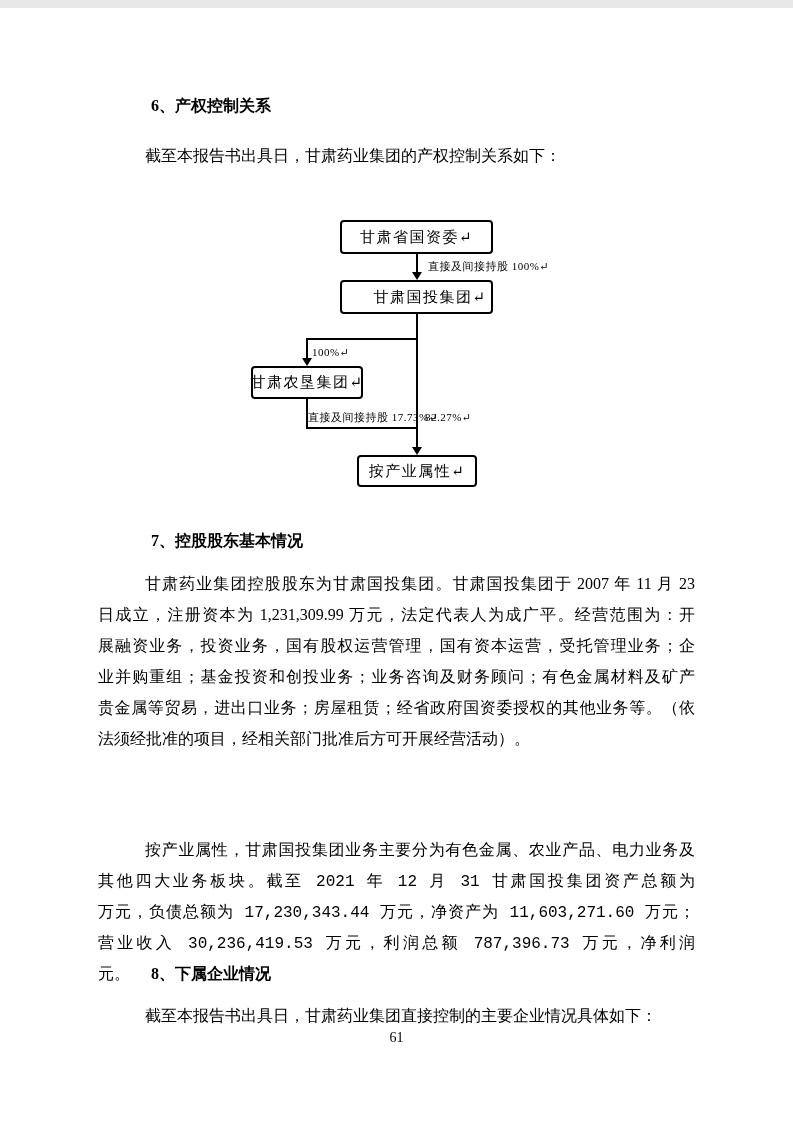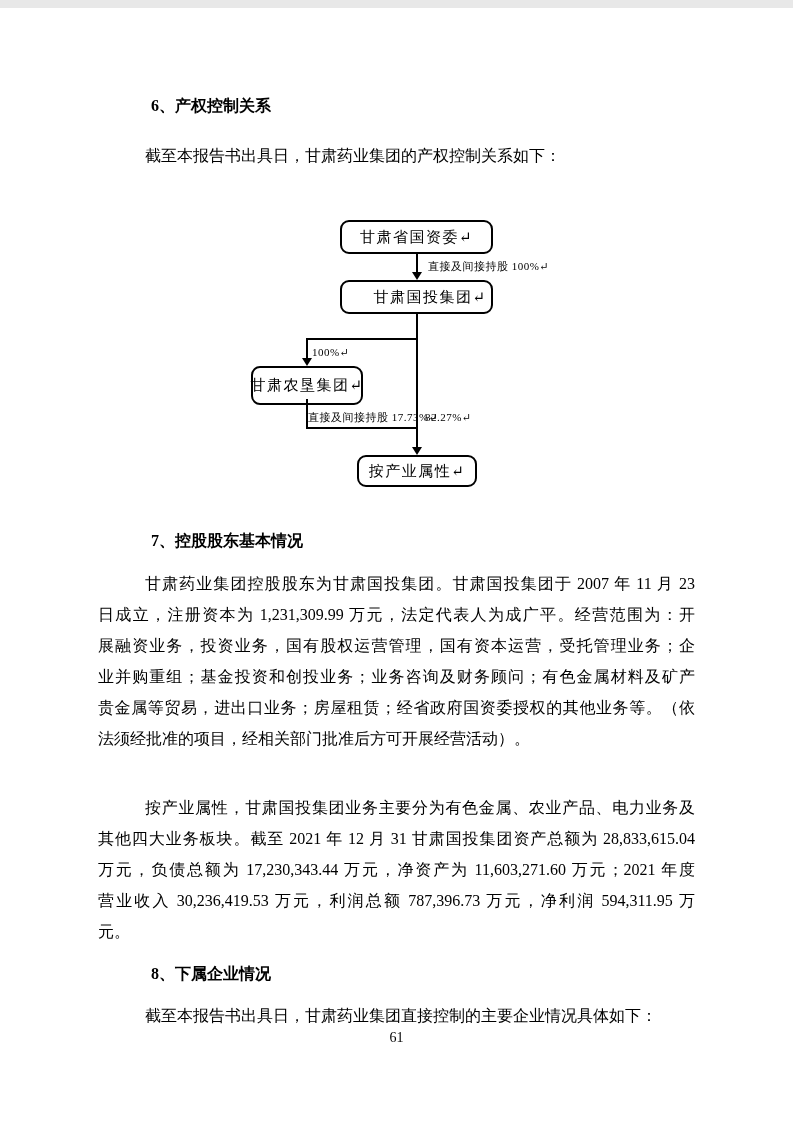--- a/index.html
+++ b/index.html
@@ -16,36 +16,36 @@
   .block{position:absolute;left:0;width:597px;}
   .hd{height:31px;line-height:31px;font-size:16px;font-weight:bold;padding-left:53px;}
   .ln{height:31px;line-height:31px;font-size:16px;text-align:justify;text-align-last:justify;overflow:hidden;}
   .ln.last{text-align-last:left;}
   .ln.ind{padding-left:47px;}
   .pagenum{position:absolute;left:0;top:1021px;width:793px;text-align:center;font-size:14px;line-height:18px;}
 
   
   .diagram{position:absolute;left:0;top:212px;width:597px;height:268px;}
   .node{
-    position:absolute;border:2px solid #000;border-radius:9px;background:#fff;
+    position:absolute;border:2px solid #000;border-radius:4px;background:#fff;
     display:flex;align-items:center;justify-content:center;
     font-size:15px;letter-spacing:1.5px;box-sizing:border-box;white-space:nowrap;
   }
   .vline,.hline{position:absolute;background:#000;}
   .vline{width:2px;}
   .hline{height:2px;}
   .arrowdown{
     position:absolute;width:0;height:0;
     border-left:5px solid transparent;border-right:5px solid transparent;
     border-top:8px solid #000;
   }
   .elabel{position:absolute;font-size:11px;line-height:16px;white-space:nowrap;letter-spacing:0.5px;}
   .node-sasac{left:242px;top:0;width:153px;height:34px;}
   .node-guotou{left:242px;top:60px;width:153px;height:34px;padding-left:27px;}
-  .node-nongken{left:153px;top:146px;width:112px;height:39px;text-align:center;}
+  .node-nongken{left:153px;top:146px;width:112px;height:33px;text-align:center;}
   .node-yaoye{left:259px;top:235px;width:120px;height:32px;}
 </style>
 </head>
 <body>
 
 <div class="page">
   <div class="content">
 
     <div class="block hd" style="top:82px;">6、产权控制关系</div>
 
@@ -83,21 +83,21 @@
 
     <div class="block" style="top:560px;">
       <div class="ln ind">甘肃药业集团控股股东为甘肃国投集团。甘肃国投集团于 2007 年 11 月 23</div>
       <div class="ln">日成立，注册资本为 1,231,309.99 万元，法定代表人为成广平。经营范围为：开</div>
       <div class="ln">展融资业务，投资业务，国有股权运营管理，国有资本运营，受托管理业务；企</div>
       <div class="ln">业并购重组；基金投资和创投业务；业务咨询及财务顾问；有色金属材料及矿产</div>
       <div class="ln">贵金属等贸易，进出口业务；房屋租赁；经省政府国资委授权的其他业务等。（依</div>
       <div class="ln last">法须经批准的项目，经相关部门批准后方可开展经营活动）。</div>
     </div>
 
-    <div class="block" style="top:784px;">
+    <div class="block" style="top:828px;font-family:Liberation Mono, monospace;">
       <div class="ln ind">按产业属性，甘肃国投集团业务主要分为有色金属、农业产品、电力业务及</div>
       <div class="ln">其他四大业务板块。截至 2021 年 12 月 31 甘肃国投集团资产总额为 28,833,615.04</div>
       <div class="ln">万元，负债总额为 17,230,343.44 万元，净资产为 11,603,271.60 万元；2021 年度</div>
       <div class="ln">营业收入 30,236,419.53 万元，利润总额 787,396.73 万元，净利润 594,311.95 万</div>
       <div class="ln last">元。</div>
     </div>
 
     <div class="block hd" style="top:950px;">8、下属企业情况</div>
 
     <div class="block ln last ind" style="top:992px;">截至本报告书出具日，甘肃药业集团直接控制的主要企业情况具体如下：</div>

